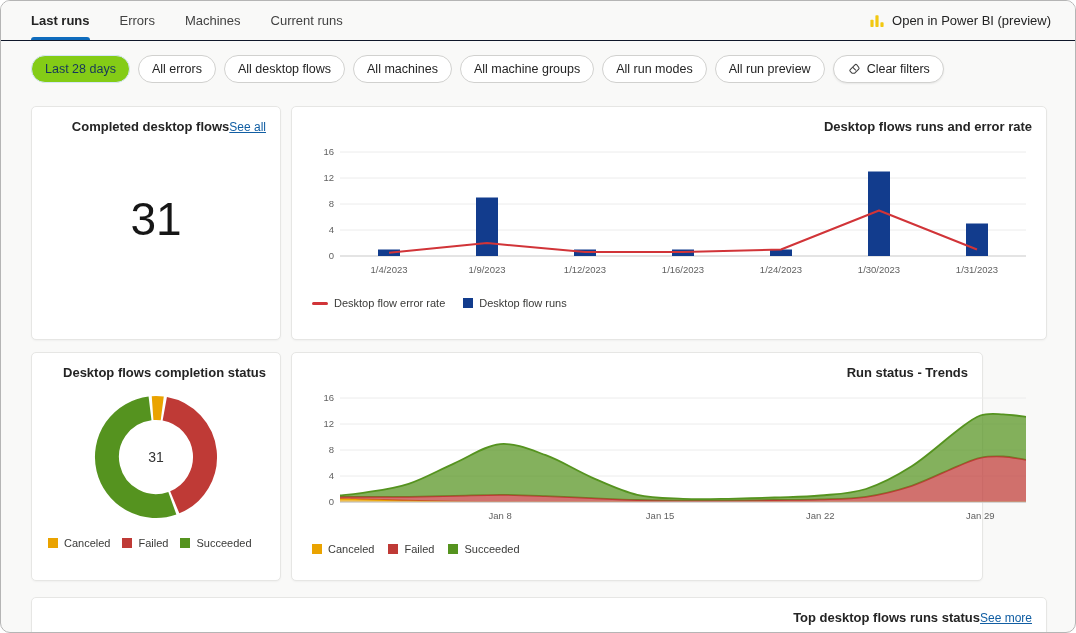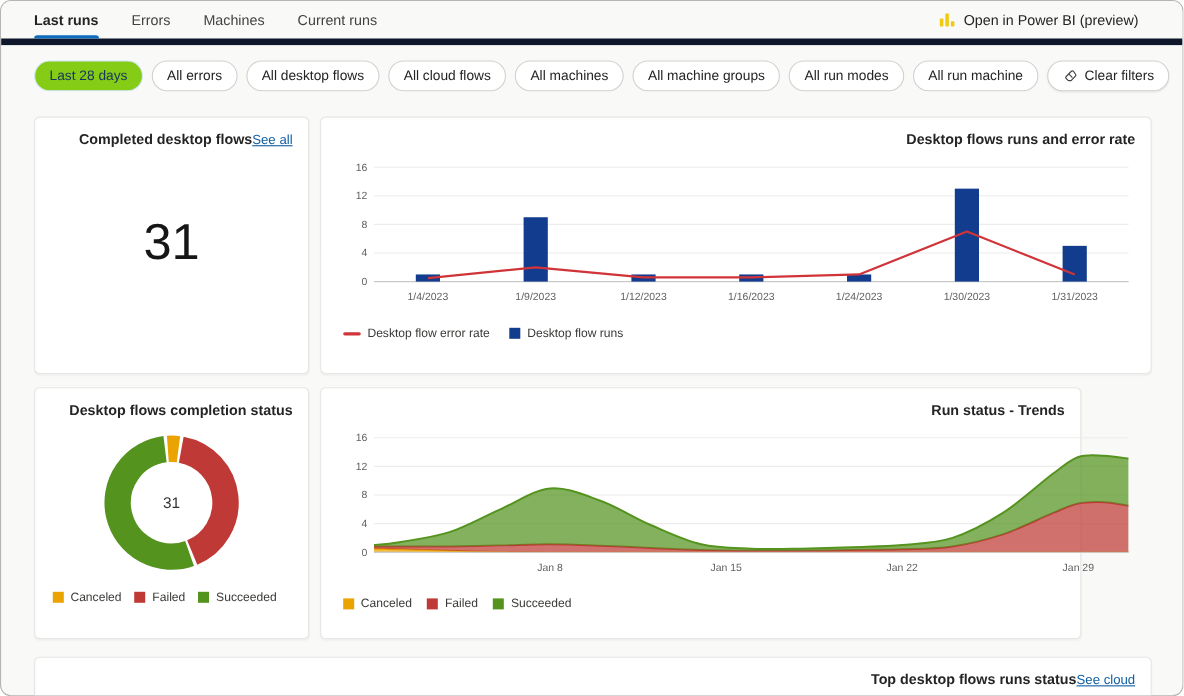--- a/index.html
+++ b/index.html
@@ -1,19 +1,19 @@
 <!DOCTYPE html>
 <html><head>
 <meta charset="utf-8">
 <style>
   *{box-sizing:border-box;margin:0;padding:0}
   body{background:#fff;font-family:"Liberation Sans",sans-serif;-webkit-font-smoothing:antialiased}
   .app{position:relative;width:1076px;height:633px;border:1px solid #b5b5b5;border-radius:10px;background:#f9f9f8;overflow:hidden}
   
-  .tabbar{display:flex;align-items:stretch;height:40px;padding:0 40px 0 30px;border-bottom:6px solid #0f172a;background:#f9f9f8}
+  .tabbar{display:flex;align-items:stretch;height:40px;padding:0 24px 0 30px;border-bottom:1px solid #0f172a;background:#f9f9f8}
   .tabs{display:flex;align-items:stretch}
   .tab{display:flex;align-items:center;position:relative;margin-right:30px;font-size:13px;color:#424242;cursor:pointer;white-space:nowrap}
   .tab.active{font-weight:700;color:#242424}
   .tab.active::after{content:"";position:absolute;left:0;right:0;bottom:0;height:3px;background:#0f6cbd;border-radius:3px 3px 0 0}
   .spacer{flex:1}
   .pbi{display:flex;align-items:center;gap:7px;font-size:13px;color:#242424;cursor:pointer}
   
   .filters{display:flex;gap:8px;padding:14px 30px 0 30px;align-items:center}
   .pillwrap{display:flex;gap:8px}
   .pill{height:28px;display:inline-flex;align-items:center;gap:6px;padding:0 13px;border-radius:15px;
@@ -57,25 +57,24 @@
       </svg>
       <span>Open in Power BI (preview)</span>
     </div>
   </div>
 
   <div class="filters">
     <div class="pillwrap" id="pills">
         <button class="pill selected">Last 28 days</button>
         <button class="pill">All errors</button>
         <button class="pill">All desktop flows</button>
-        <button class="pill">All cloud flows</button>
         <button class="pill">All machines</button>
         <button class="pill">All machine groups</button>
         <button class="pill">All run modes</button>
-        <button class="pill">All run machine</button>
+        <button class="pill">All run preview</button>
       </div>
     <button class="pill clear">
       <svg width="14" height="14" viewBox="0 0 16 16">
         <path d="M9.1 3.2 3.7 8.6a1.5 1.5 0 0 0 0 2.1l1.7 1.7c.28.28.66.44 1.06.44h2.3l4.6-4.6a1.5 1.5 0 0 0 0-2.1L11.2 3.2a1.5 1.5 0 0 0-2.1 0Z" fill="none" stroke="#424242" stroke-width="1.2"></path>
         <line x1="6.4" y1="5.9" x2="10.2" y2="9.7" stroke="#424242" stroke-width="1.2"></line>
       </svg>
       <span>Clear filters</span>
     </button>
   </div>
 
@@ -202,17 +201,17 @@
         <div class="leg-item">
           <span class="sw sq" style="background: rgb(85, 147, 31);"></span>
           <span>Succeeded</span>
         </div>
       </div>
   </div>
 
   <div class="card" style="left:30px;top:596px;width:1016px;height:90px">
     <div class="card-head">
       <span class="card-title">Top desktop flows runs status</span>
-      <a class="link">See cloud</a>
+      <a class="link">See more</a>
     </div>
   </div>
 
 </div>
 
 </body></html>

